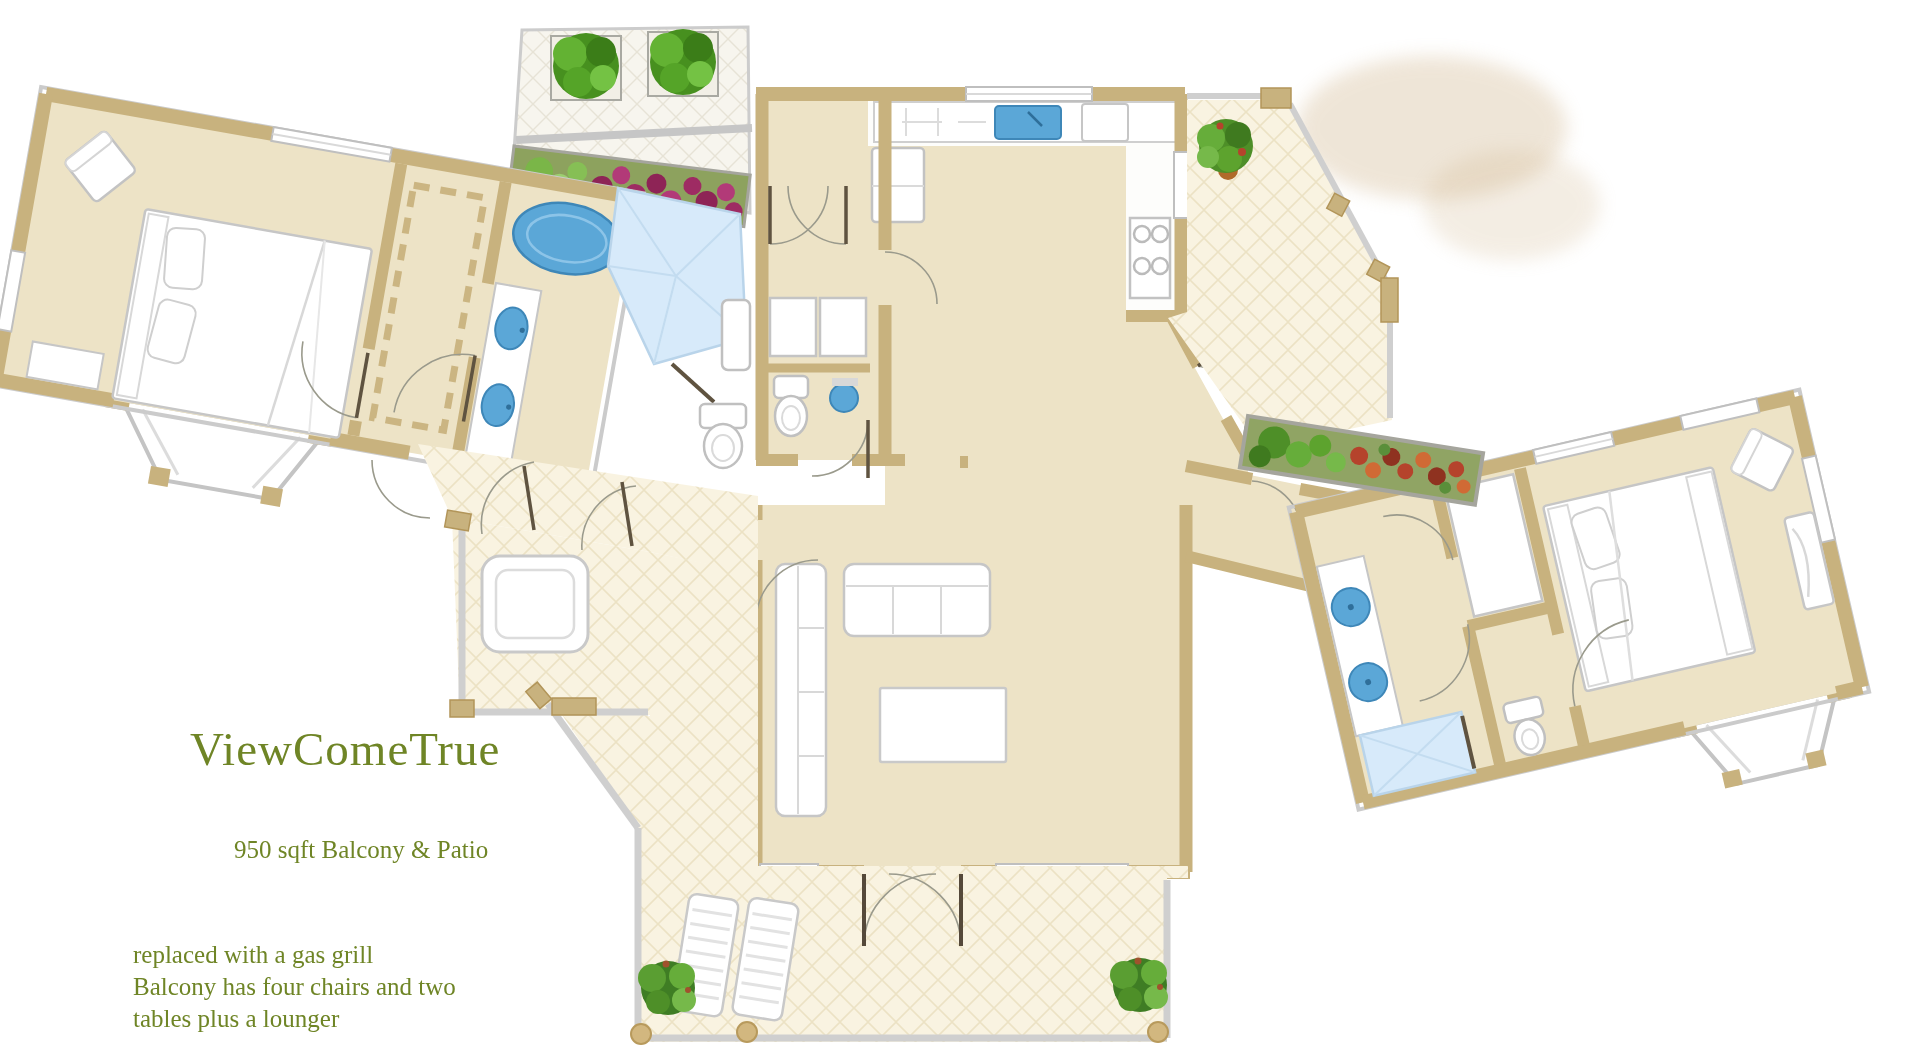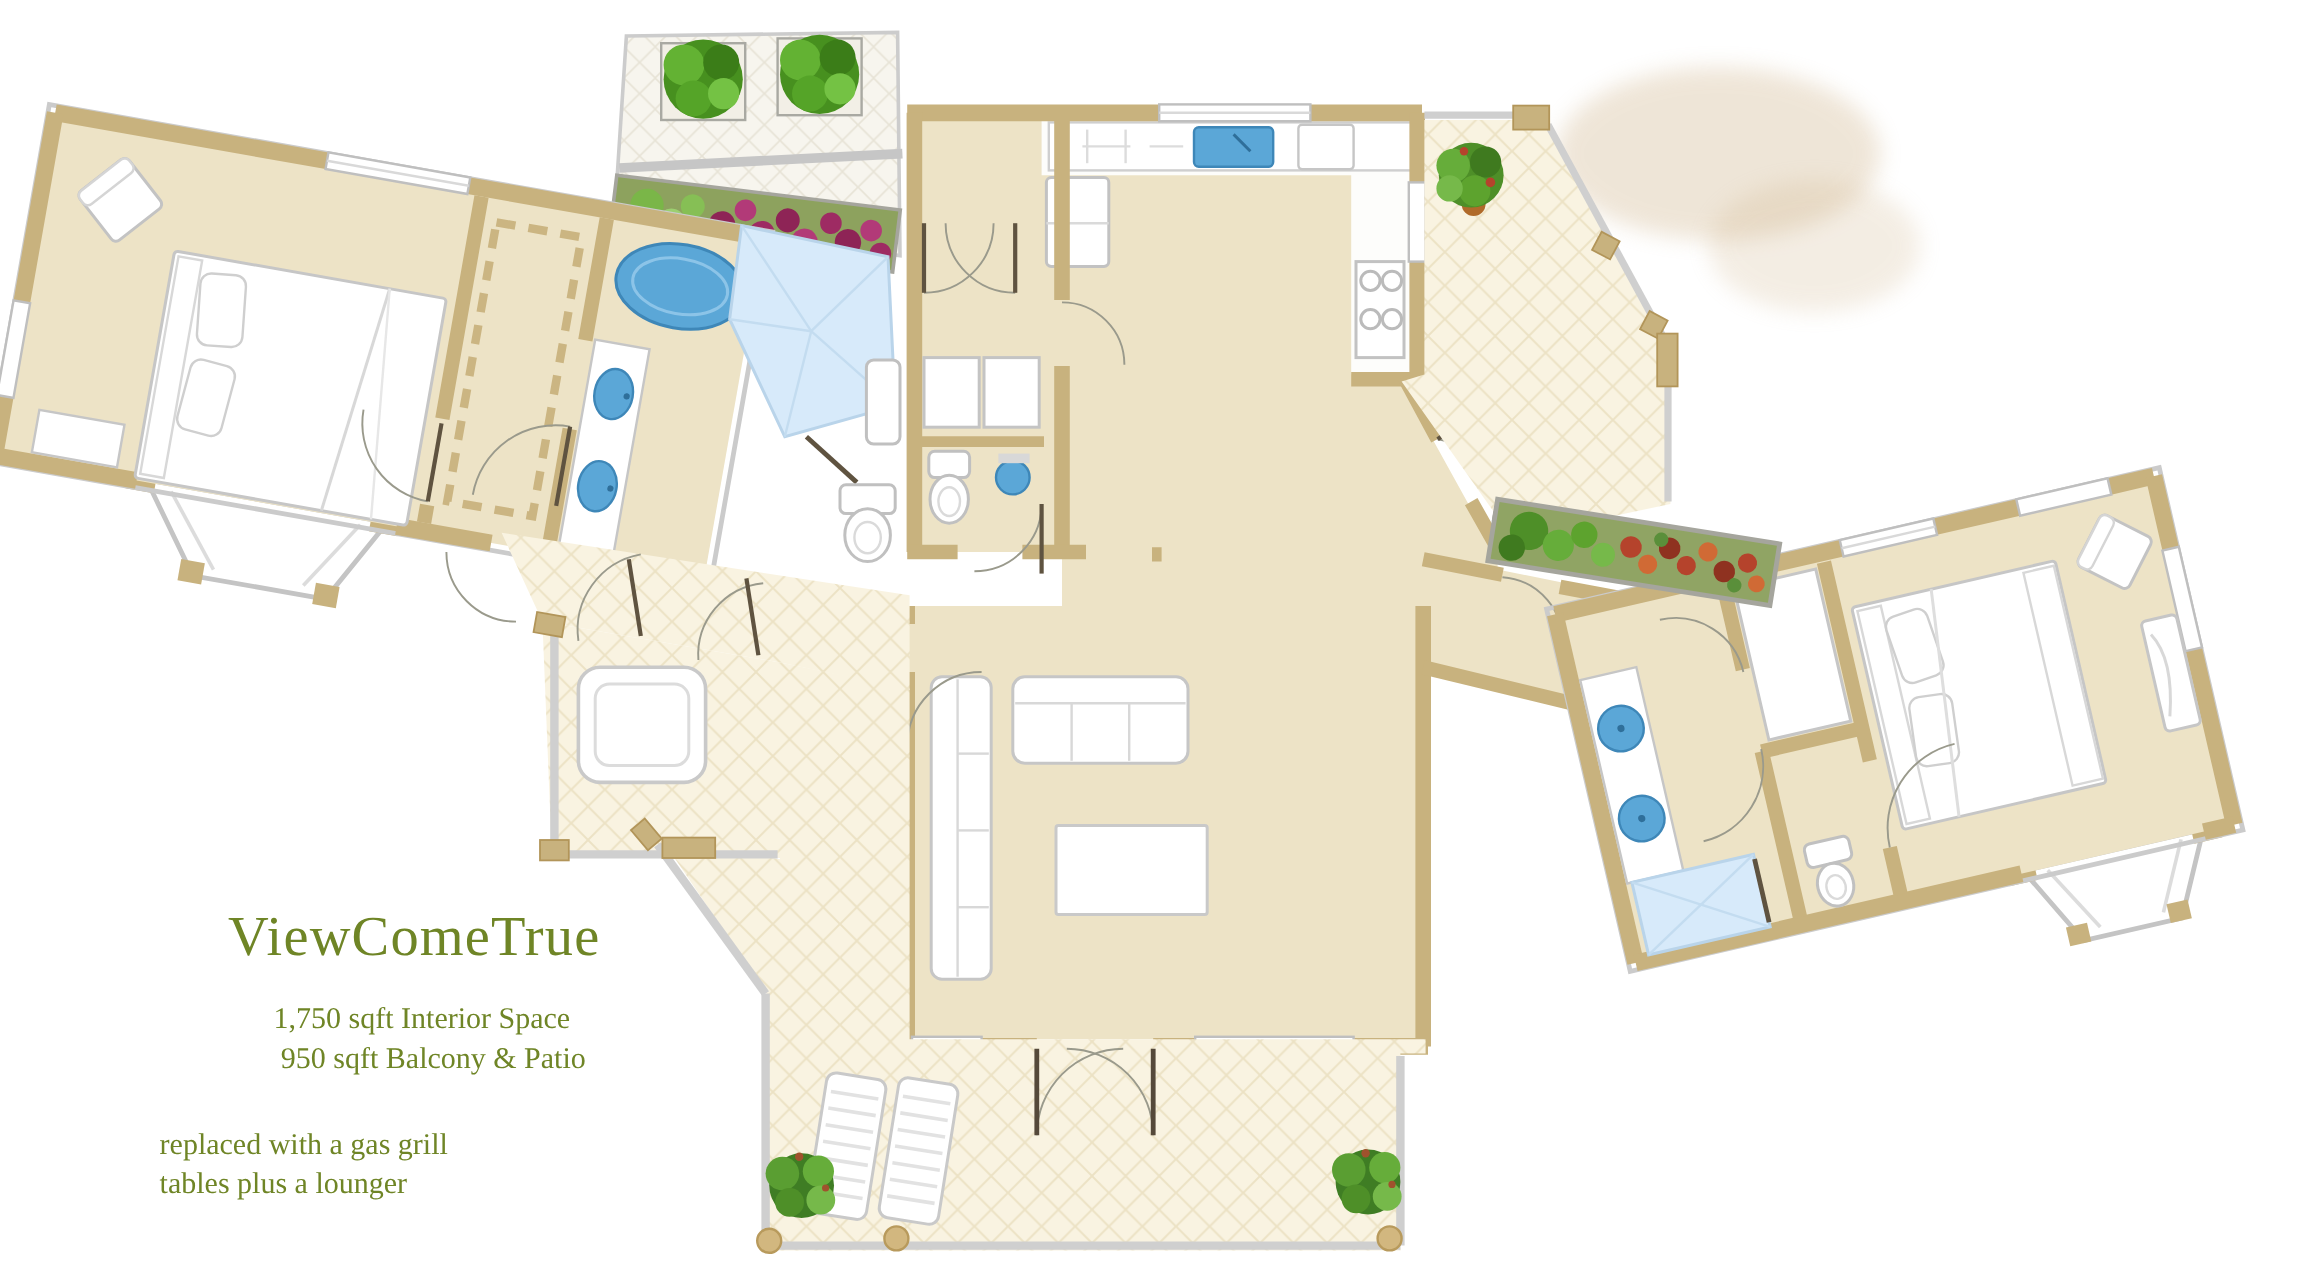--- a/index.html
+++ b/index.html
@@ -1,21 +1,21 @@
 <!DOCTYPE html>
 <html><head>
 <meta charset="utf-8">
 <style>
   html,body{margin:0;padding:0;background:#ffffff;}
   body{width:1920px;height:1059px;overflow:hidden;position:relative;
        font-family:"Liberation Serif","DejaVu Serif",serif;}
   .stage{position:absolute;inset:0;}
   svg{position:absolute;left:0;top:0;}
   .caption{position:absolute;color:#6f8526;}
-  .plan-title{left:190px;top:754px;font-size:47px;letter-spacing:1px;}
+  .plan-title{left:190px;top:722px;font-size:47px;letter-spacing:1px;}
   .plan-stats{left:228px;top:833px;font-size:25px;line-height:33px;}
   .plan-stats .s2{margin-left:6px;}
   .plan-notes{left:133px;top:939px;font-size:25px;line-height:32px;}
 </style>
 </head>
 <body>
 
 <div class="stage">
 
 <svg width="1920" height="1059" viewBox="0 0 1920 1059">
@@ -465,22 +465,22 @@
           <circle cx="16" cy="12" r="12" fill="#76b94a"></circle>
     <circle cx="-2" cy="-24" r="3.5" fill="#a0522d"></circle>
           <circle cx="20" cy="2" r="3" fill="#a0522d"></circle>
   </g>
 </g>
 </svg>
 
 <div class="caption plan-title">ViewComeTrue</div>
 
 <div class="caption plan-stats">
-  <div class="s1">1,750 sqft Interior Space</div>
   <div class="s2">950 sqft Balcony &amp; Patio</div>
 </div>
 
 <div class="caption plan-notes">
   <div>replaced with a gas grill</div>
+  <div>Balcony has four chairs and two</div>
   <div>tables plus a lounger</div>
 </div>
 
 </div>
 
 </body></html>

